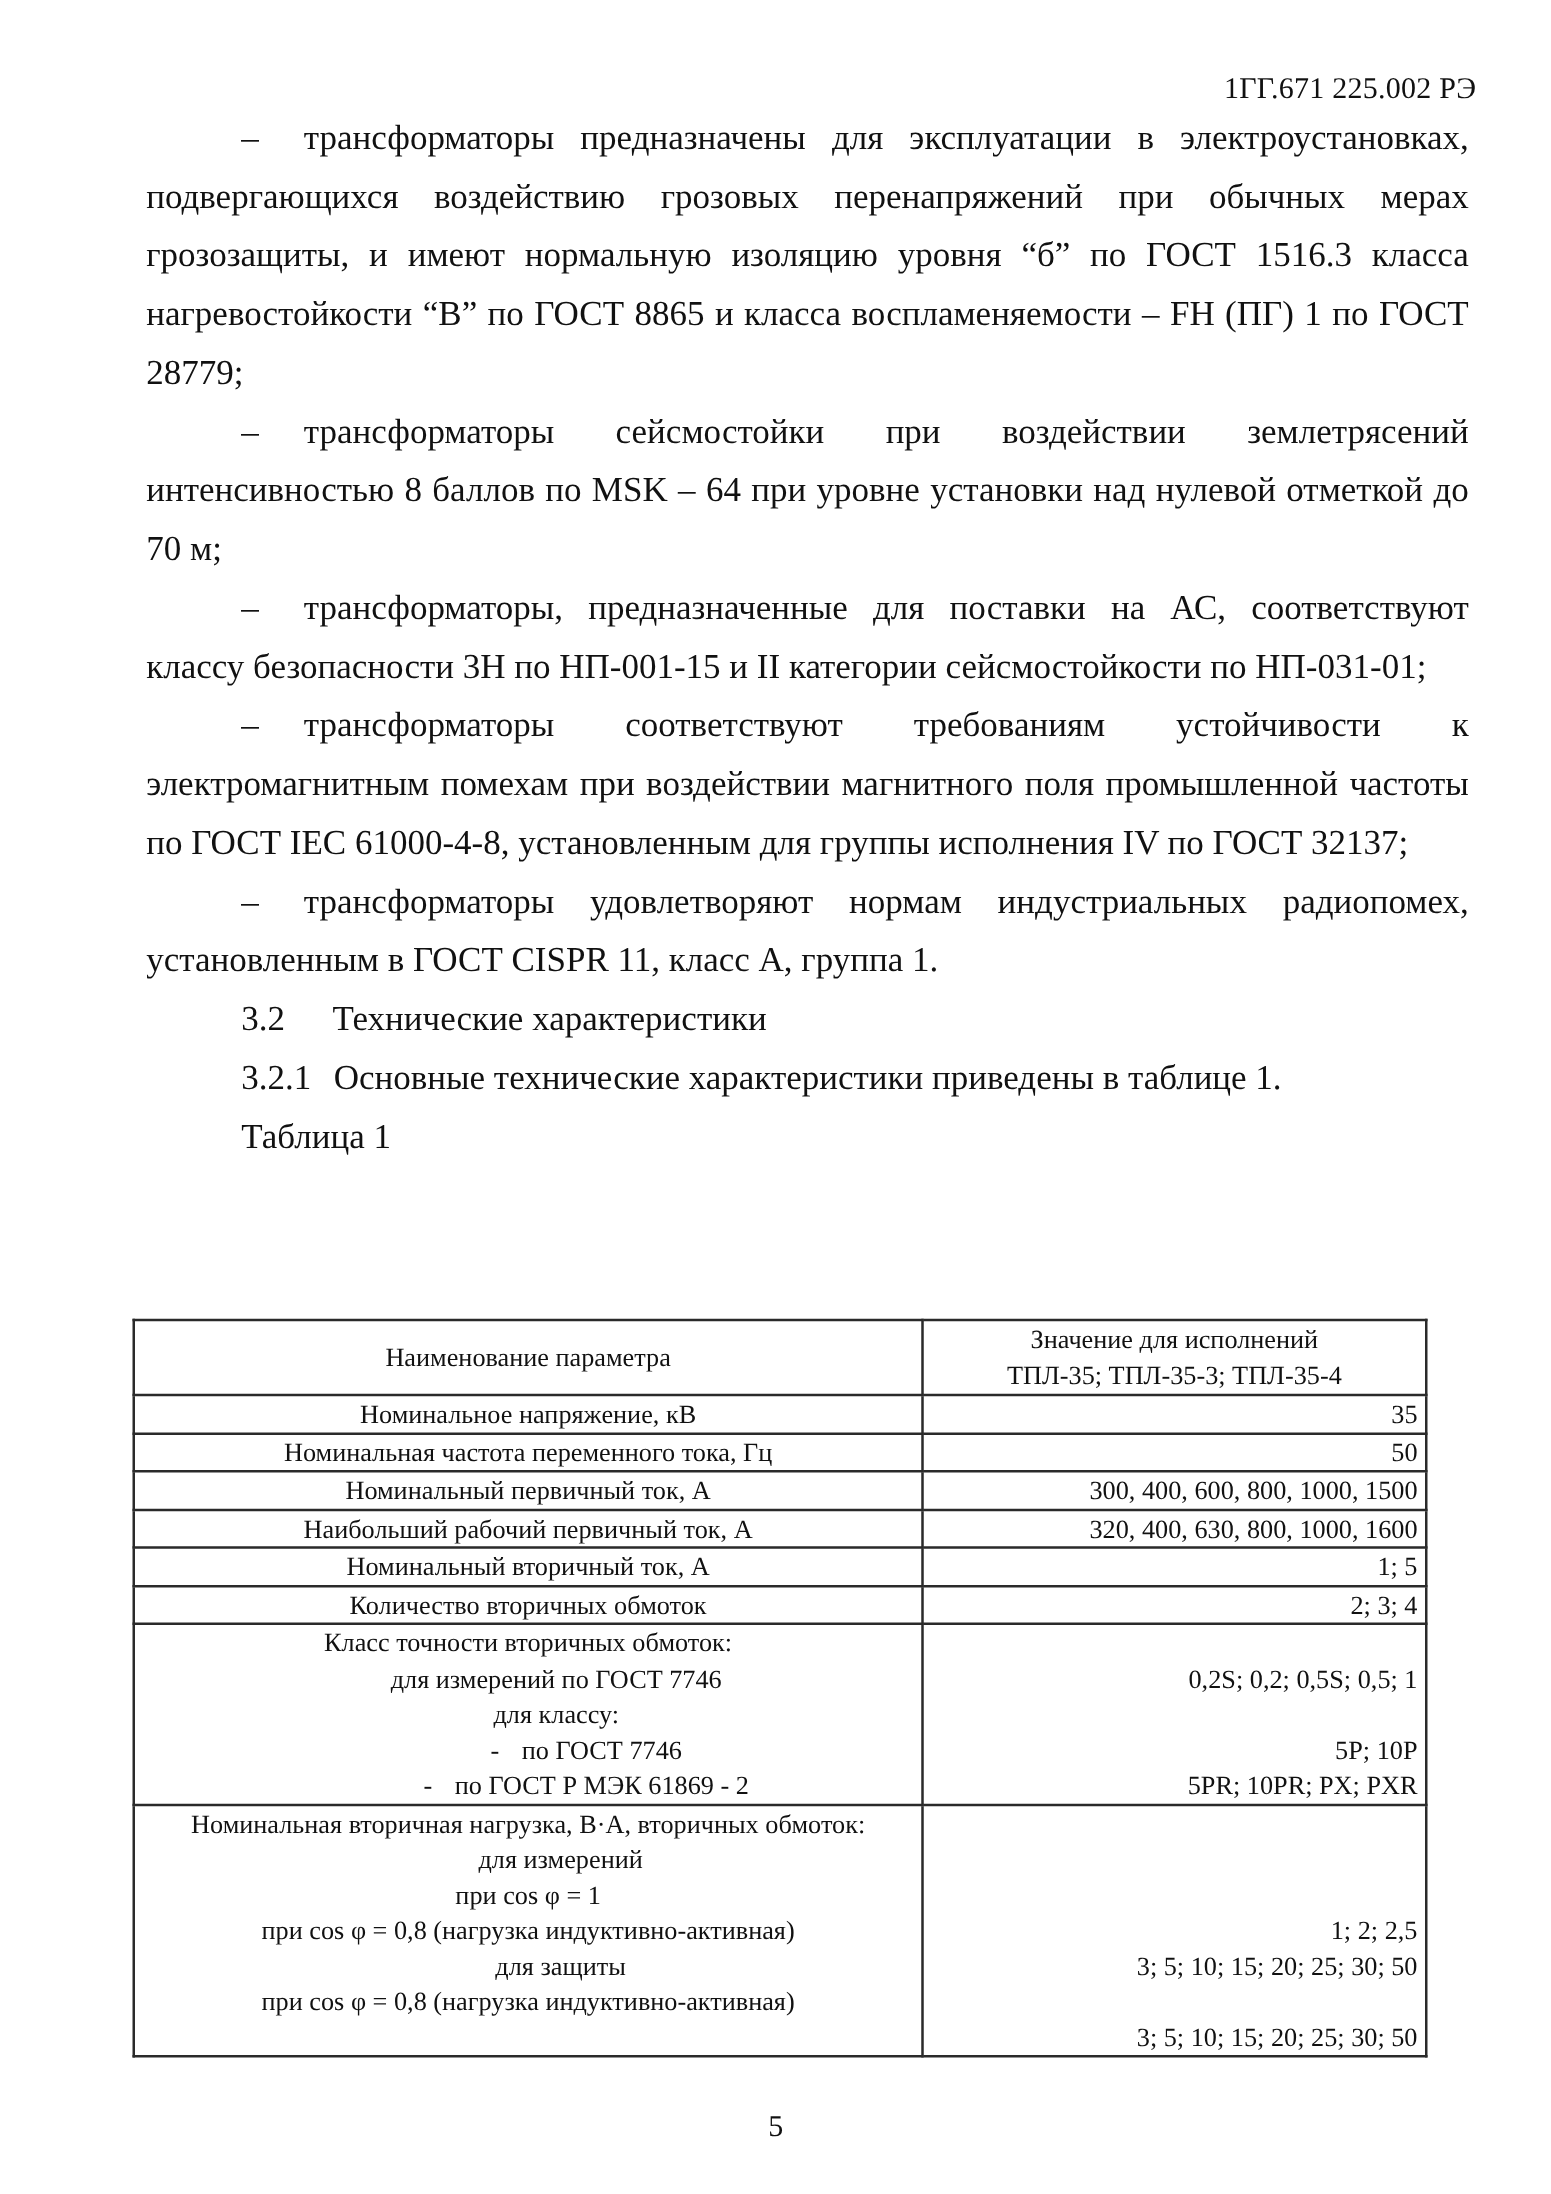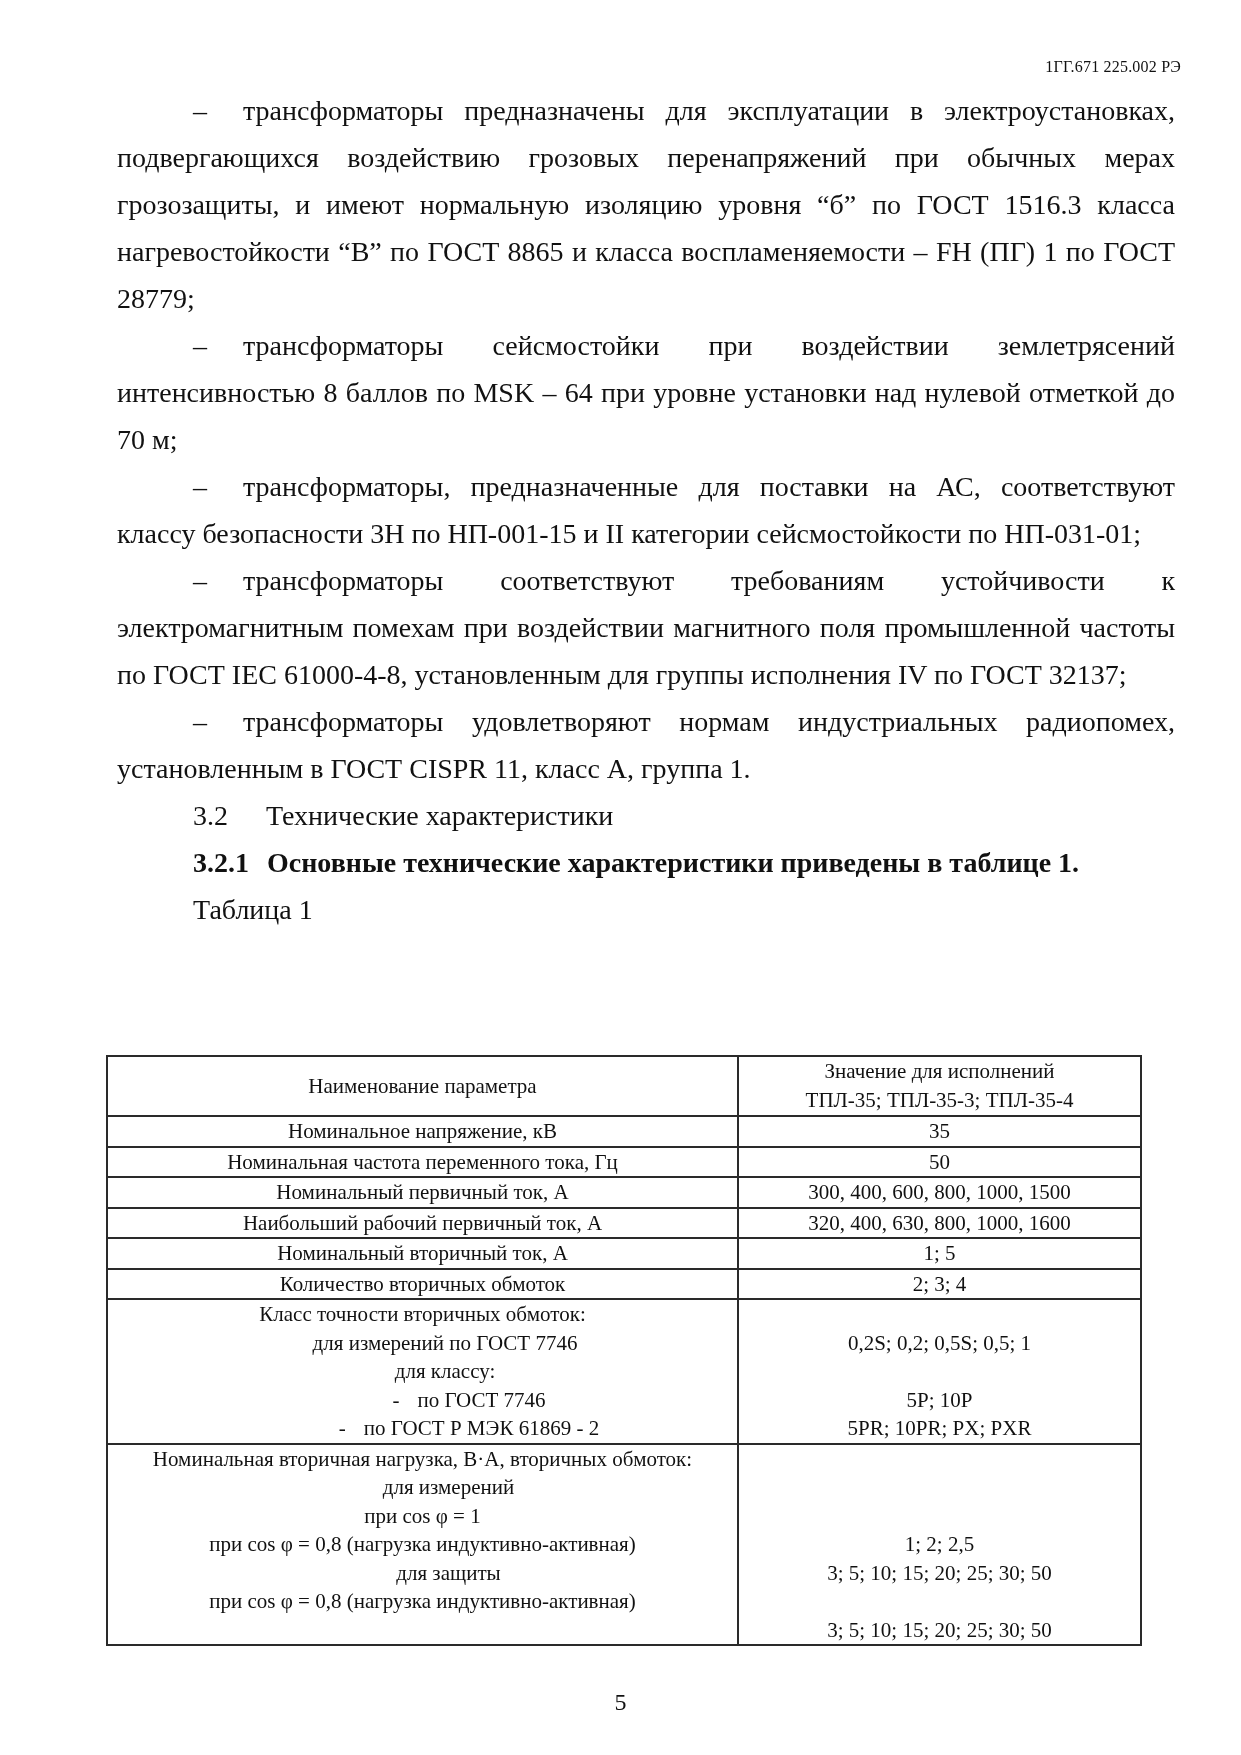--- a/index.html
+++ b/index.html
@@ -3,47 +3,47 @@
   <meta charset="utf-8">
   <style>
     html, body { margin: 0; padding: 0; background: #ffffff; }
     body {
       width: 1241px; height: 1755px; position: relative; overflow: hidden;
       font-family: "Liberation Serif", "DejaVu Serif", serif;
       color: #111111;
     }
     .doc-code {
       position: absolute; top: 58px; right: 60px;
-      font-size: 16px; letter-spacing: 0.2px;
+      font-size: 24px; letter-spacing: 0.2px;
     }
     .body-text {
       position: absolute; left: 117px; top: 87px; width: 1058px;
       font-size: 28px; line-height: 47px;
     }
     .para { margin: 0; text-align: justify; text-align-last: left; }
     .para.indent { text-indent: 76px; }
     .dash { display: inline-block; width: 50px; text-indent: 0; }
     .heading-row { margin: 0; padding-left: 76px; }
     .heading-row .num { display: inline-block; width: 73px; }
-    .sub-row { margin: 0; padding-left: 76px; font-weight: bold; }
+    .sub-row { margin: 0; padding-left: 76px; }
     .sub-row .num { display: inline-block; width: 74px; }
     .caption { margin: 0; padding-left: 76px; }
 
     table.spec {
       position: absolute; left: 106px; top: 1055px; width: 1036px;
       border-collapse: collapse; font-size: 21px; line-height: 28.5px;
     }
     table.spec td, table.spec th {
       border: 2px solid #2a2a2a; padding: 0 6px; vertical-align: top;
       font-weight: normal;
       text-align: center;
     }
     table.spec th { text-align: center; vertical-align: middle; line-height: 29px; }
     table.spec th.c1 { width: 617px; }
-    table.spec td.val { text-align: center; }
+    table.spec td.val { text-align: right; }
     .l1 { padding-left: 45px; }
     .l2 { padding-left: 75px; }
     .l2 .bullet { display: inline-block; width: 43px; }
     .blank { display: block; height: 28.5px; }
     .page-num {
       position: absolute; top: 1689px; left: 0; width: 1241px; text-align: center;
       font-size: 24px;
     }
   </style>
 </head>

